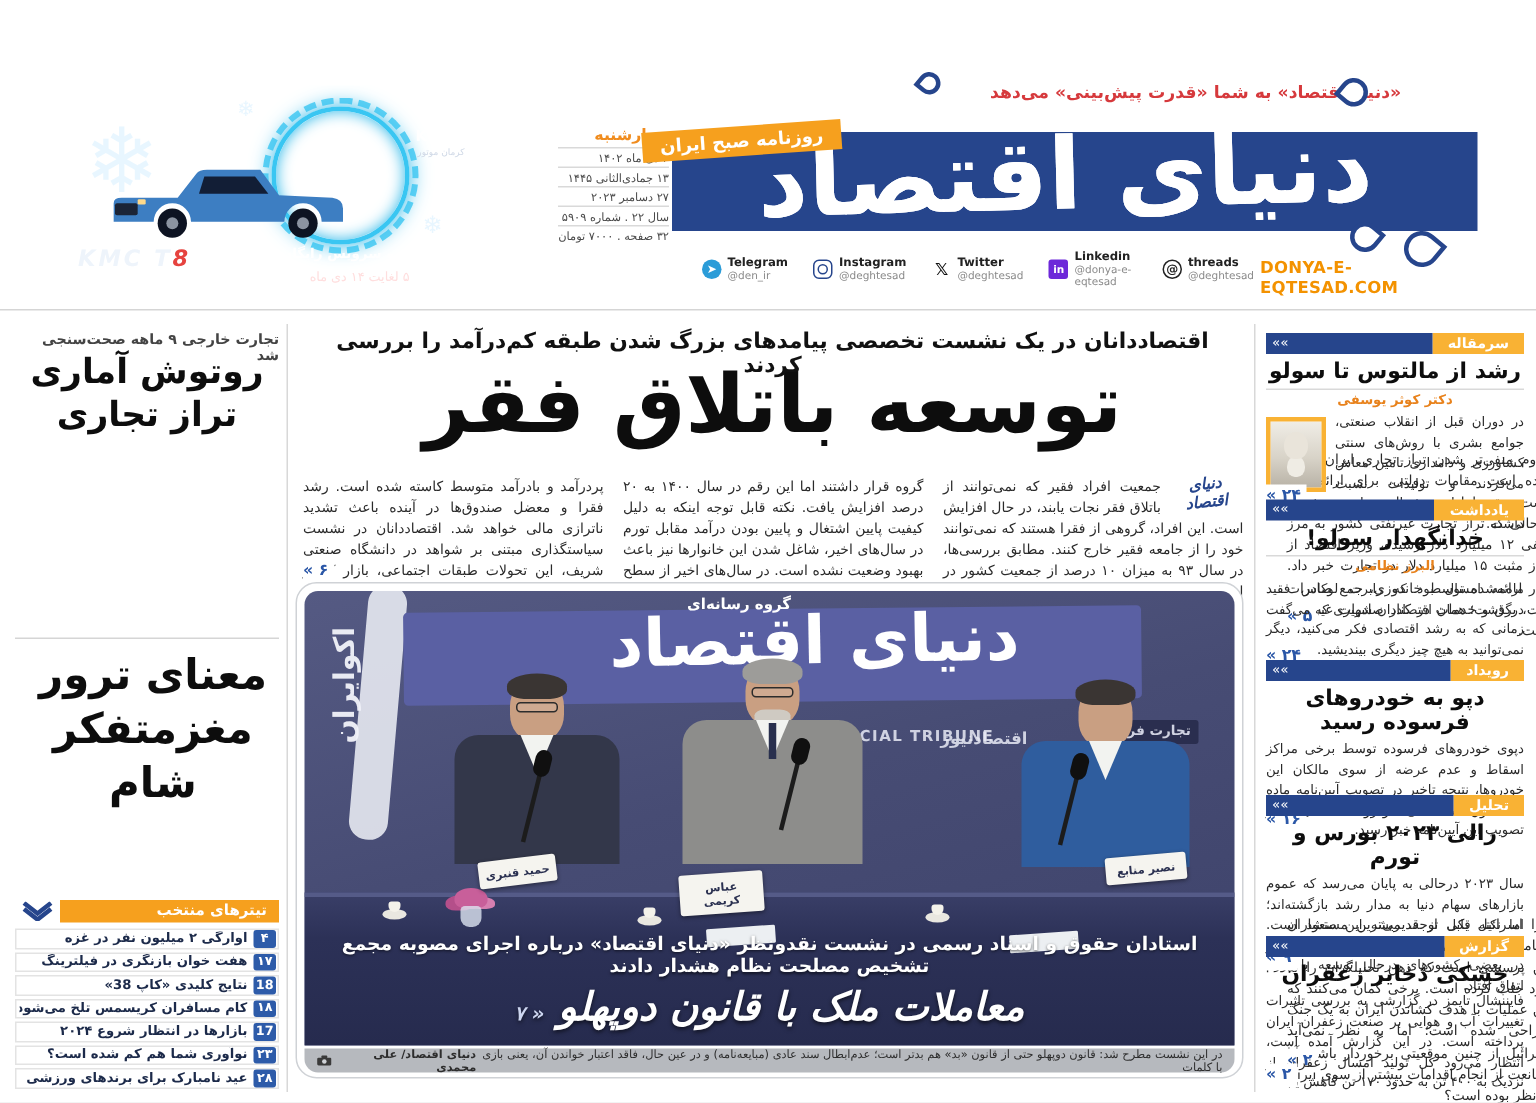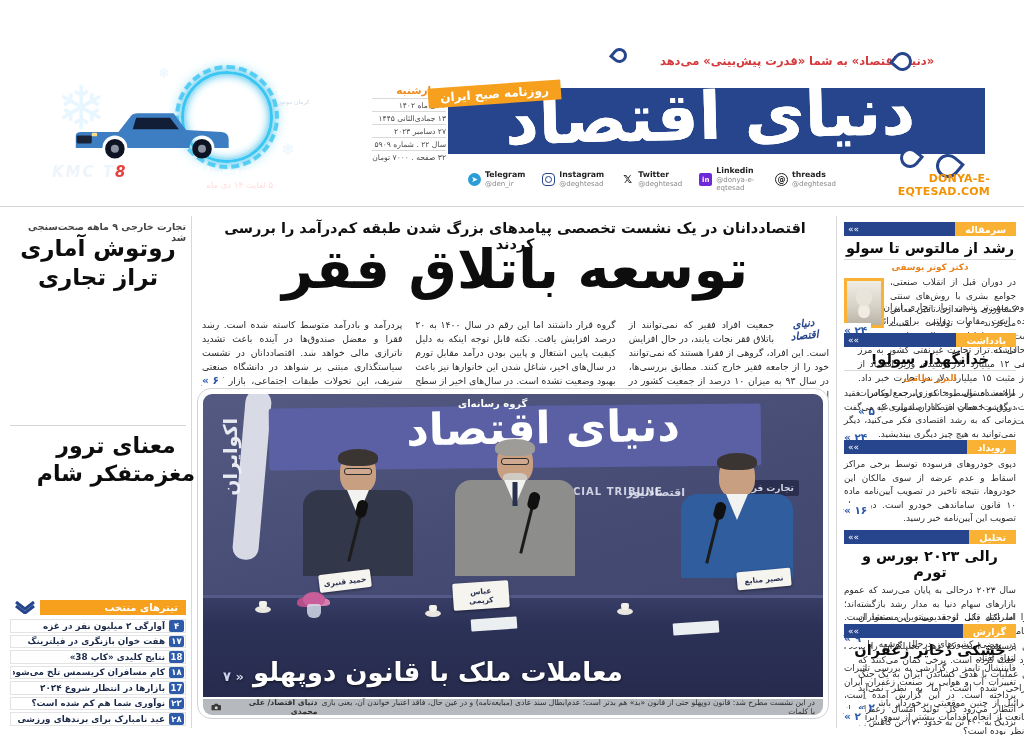--- a/index.html
+++ b/index.html
@@ -20,21 +20,21 @@
     font-size:66px; font-weight:bold; color:#fff; line-height:118px;
     transform:rotate(-1.5deg); letter-spacing:-3px; text-shadow:0 0 0 #fff; z-index:3; }
   #press-badge { left:428px; top:84px; padding:3px 12px; background:#f6a01e; color:#fff;
     font-size:12px; font-weight:bold; transform:rotate(-4deg); z-index:4; }
   .ink-dot { border:3px solid #26458c; background:#fff; border-radius:60% 60% 60% 0; z-index:2; }
   #dot-a { left:612px; top:48px; width:15px; height:15px; transform:rotate(40deg); }
   #dot-b { left:893px; top:52px; width:19px; height:19px; transform:rotate(40deg); }
   #dot-c { left:900px; top:148px; width:20px; height:20px; transform:rotate(220deg); }
   #dot-d { left:936px; top:154px; width:24px; height:24px; transform:rotate(220deg); }
   #website { left:840px; top:172px; width:150px; color:#f39200; font-weight:bold;
-    font-size:11px; letter-spacing:.2px; z-index:5; text-align:right; }
+    font-size:11px; letter-spacing:.2px; z-index:5; text-align:left; }
 
   #date-box { left:372px; top:84px; width:74px; font-size:7.6px; color:#4a4a4a; text-align:right; }
   #date-box .wd { color:#f08c1e; font-weight:bold; font-size:10.5px; padding-bottom:2px; }
   #date-box .dr { border-top:1px solid #d9d9d9; padding:1.5px 0; white-space:nowrap; }
 
   #social-row { left:468px; top:167px; width:368px; display:flex; gap:17px; direction:ltr; }
   .soc { display:flex; gap:4px; align-items:center; }
   .soc .txt { line-height:1.15; }
   .soc .nm { font-size:7.8px; font-weight:bold; color:#222; }
   .soc .hd { font-size:7px; color:#8a8a8a; }
@@ -143,22 +143,22 @@
     background:#f4f2ea; border-radius:2px 2px 4px 4px; }
   #flowers { position:absolute; width:22px; height:14px; background:#c85f9a;
     border-radius:50% 50% 40% 40%; box-shadow:-8px 3px 0 -2px #b44f8a, 8px 3px 0 -3px #d67fb0; }
   #flowers::after { content:""; position:absolute; left:4px; top:12px; width:14px; height:14px;
     background:rgba(220,228,240,.8); border-radius:3px 3px 6px 6px; }
   .paper { position:absolute; width:46px; height:12px; background:#eceff2;
     transform:rotate(-4deg); border-radius:1px; }
 
   #photo-kicker { position:absolute; left:20px; right:20px; bottom:46px; text-align:center;
     color:#fff; font-size:12.5px; font-weight:bold; text-shadow:0 1px 2px rgba(0,0,0,.6); }
-  #photo-title { position:absolute; left:20px; right:20px; bottom:10px; text-align:left;
-    color:#fff; font-size:26px; font-weight:bold; text-shadow:0 1px 3px rgba(0,0,0,.6); }
+  #photo-title { position:absolute; left:20px; right:20px; bottom:10px; text-align:center;
+    color:#fff; font-size:26px; font-weight:bold; text-shadow:0 1px 3px rgba(0,0,0,.6);font-style:italic; }
   #photo-title .cref { font-size:13px; color:#cdd6f0; font-weight:bold; direction:ltr; }
   #photo-title .cref::before { content:"« "; }
 
   #photo-strip { position:relative; width:620px; height:16px; margin-top:2px;
     background:#b6b9be; border-radius:0 0 9px 9px; display:flex; align-items:center;
     justify-content:space-between; padding:0 8px; font-size:7.6px; color:#2d2d2d; }
   #photo-strip .credit { display:flex; align-items:center; gap:3px; font-weight:bold; }
 
   
   .la-kicker { font-size:9.5px; font-weight:bold; color:#444; text-align:right; }
@@ -356,20 +356,21 @@
       <div class="cup" style="left:52px;top:212px;"></div>
       <div class="cup" style="left:222px;top:216px;"></div>
       <div class="cup" style="left:414px;top:214px;"></div>
       <div class="paper" style="left:268px;top:224px;"></div>
       <div class="paper" style="left:470px;top:228px;"></div>
 
       <div class="namecard" style="left:116px;top:178px;width:52px;transform:rotate(-7deg);">حمید قنبری</div>
       <div class="namecard" style="left:250px;top:188px;width:56px;transform:rotate(-4deg);">عباس کریمی</div>
       <div class="namecard" style="left:534px;top:176px;width:54px;transform:rotate(-5deg);">نصیر منابع</div>
 
+      <div id="photo-kicker">استادان حقوق و اسناد رسمی در نشست نقدونظر «دنیای اقتصاد» درباره اجرای مصوبه مجمع تشخیص مصلحت نظام هشدار دادند</div>
       <div id="photo-title">
         <span>معاملات ملک با قانون دوپهلو</span>
         <span class="cref">۷</span>
       </div>
     </div>
     <div id="photo-strip">
       <span>در این نشست مطرح شد: قانون دوپهلو حتی از قانون «بد» هم بدتر است؛ عدم‌ابطال سند عادی (مبایعه‌نامه) و در عین حال، فاقد اعتبار خواندن آن، یعنی بازی با کلمات</span>
       <span class="credit">
         <span>دنیای اقتصاد/ علی محمدی</span>
         <svg width="11" height="8" viewBox="0 0 22 16">
@@ -381,21 +382,21 @@
     </div>
   </div>
 
   <div class="abs la-kicker" style="left:10px;top:221px;width:176px;">تجارت خارجی ۹ ماهه صحت‌سنجی شد</div>
   <div class="abs la-title" style="left:10px;top:234px;width:176px;font-size:23px;">روتوش آماری تراز تجاری</div>
   <div class="abs la-body" style="left:10px;top:300px;width:176px;height:118px;">
     <p class="inlinep">تداوم منفی‌تر شدن تراز تجاری ایران باعث شده است مقامات دولتی، برای ارائه آمار دست به دامان روش‌های جدیدی شوند. درحالی که تراز تجارت غیرنفتی کشور به مرز منفی ۱۲ میلیارد دلار رسیده، وزیر اقتصاد از تراز مثبت ۱۵ میلیارد دلار در تجارت خبر داد. آمار ارائه‌شده توسط خاندوزی، جمع صادرات نفت، برق و خدمات در کنار صادرات غیرنفتی است.</p>
     <span class="pref">۵</span>
   </div>
   <div class="abs hrule" style="left:10px;top:425px;width:176px;"></div>
-  <div class="abs la-title" style="left:28px;top:432px;width:176px;font-size:22px;">معنای ترور مغزمتفکر شام</div>
+  <div class="abs la-title" style="left:14px;top:432px;width:176px;font-size:28px;">معنای ترور مغزمتفکر شام</div>
   <div class="abs la-body" style="left:10px;top:492px;width:176px;height:104px;">
     <p class="inlinep">چرا اسرائیل یکی از قدیمی‌ترین مستشاران نظامی ایران در سوریه را به شهادت رساند، این پرسشی است که ذهن تحلیلگران را به خود جلب کرده است. برخی گمان می‌کنند که این عملیات با هدف کشاندن ایران به یک جنگ طراحی شده است؛ اما به نظر نمی‌آید اسرائیل از چنین موقعیتی برخوردار باشد. آیا ممانعت از انجام اقدامات بیشتر از سوی ایران مدنظر بوده است؟</p>
     <span class="pref">۲</span>
   </div>
 
   <div class="abs" id="sel-box">
     <div id="sel-head">
       <span class="sel-title">تیترهای منتخب</span>
       <span class="chev">
         <svg width="22" height="13" viewBox="0 0 22 13">
@@ -465,20 +466,21 @@
     </div>
   </div>
 
   <div class="sec" style="top:440px;">
     <div class="label-bar">
         <span class="tag">رویداد</span>
         <span class="bar">
           <span class="chv">««</span>
         </span>
       </div>
+    <div class="sec-title">دپو به خودروهای فرسوده رسید</div>
     <div class="sec-body" style="height:60px;">
       <p class="inlinep">دپوی خودروهای فرسوده توسط برخی مراکز اسقاط و عدم عرضه از سوی مالکان این خودروها، نتیجه تاخیر در تصویب آیین‌نامه ماده ۱۰ قانون ساماندهی خودرو است. دیروز از تصویب این آیین‌نامه خبر رسید.</p>
       <span class="pref">۱۶</span>
     </div>
   </div>
 
   <div class="sec" style="top:530px;">
     <div class="label-bar">
         <span class="tag">تحلیل</span>
         <span class="bar">

